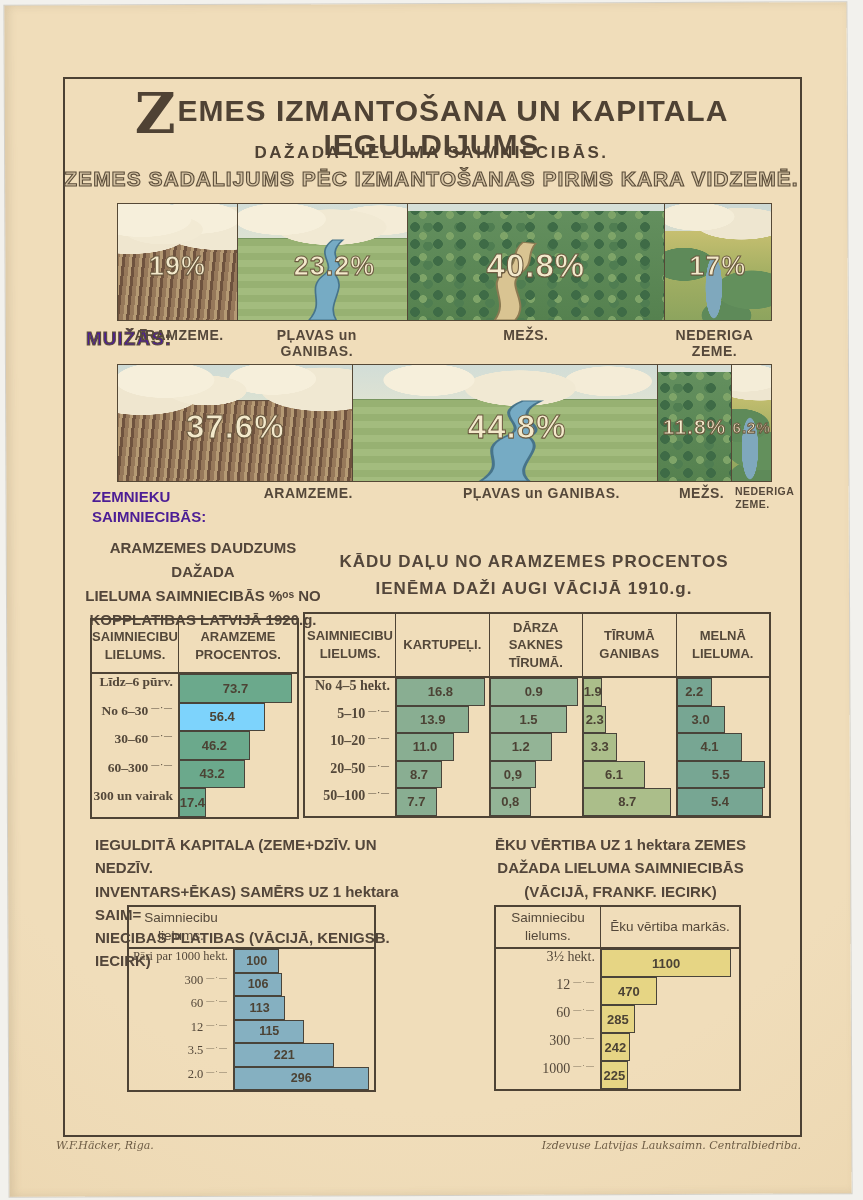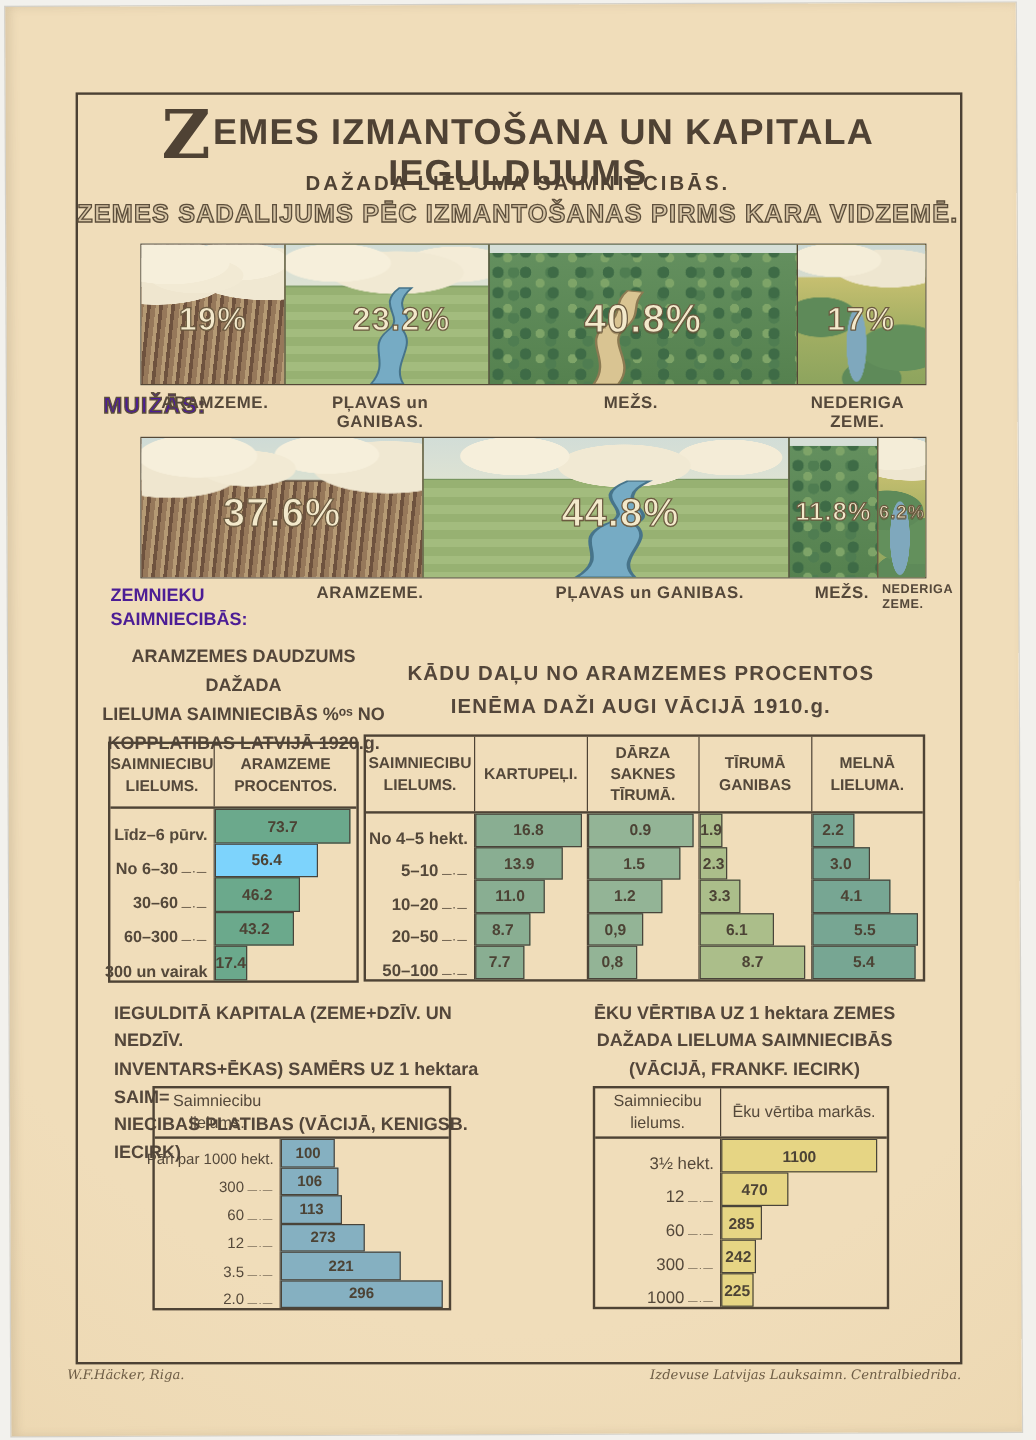--- a/index.html
+++ b/index.html
@@ -76,22 +76,22 @@
   .row-label1{left:92px;top:487px;font-size:15px;line-height:1.3;}
 
   
   .c-title{position:absolute;font-weight:bold;color:#53463a;}
   .ct{position:absolute;border:2px solid #4e4335;}
   .ct-header,.ct-row{display:grid;}
   .ct-header{border-bottom:2px solid #4e4335;}
   .ct-hcell{border-left:1.5px solid #4e4335;display:flex;align-items:center;justify-content:center;
             text-align:center;font-weight:bold;font-size:13px;line-height:1.35;padding:2px 3px;box-sizing:border-box;}
   .ct-hcell.first{border-left:none;}
-  .ct-lcell{display:flex;align-items:flex-end;justify-content:flex-end;gap:3px;
-            padding-right:5px;box-sizing:border-box;font-weight:bold;font-size:14px;white-space:nowrap;}
+  .ct-lcell{display:flex;align-items:flex-start;justify-content:flex-end;gap:3px;
+            padding-right:5px;box-sizing:border-box;font-weight:bold;font-size:14px;white-space:nowrap;font-family:Liberation Serif, serif;}
   .leader{font-size:8px;opacity:.85;letter-spacing:1px;}
   .ct-bcell{border-left:1.5px solid #4e4335;position:relative;}
   .bar{height:100%;box-sizing:border-box;border:1.2px solid #49443a;
        display:flex;align-items:center;justify-content:center;
        font-weight:bold;font-size:13px;color:#4c4335;white-space:nowrap;overflow:visible;}
 
   .ct1{left:90px;top:618px;width:205px;}
   .ct1 .ct-header,.ct1 .ct-row{grid-template-columns:86px 1fr;}
   .ct1 .ct-header{height:52px;}  .ct1 .ct-row{height:28.5px;}
   .ct1 .ct-lcell{font-size:13.5px;}
@@ -369,21 +369,21 @@
         <div class="ct-bcell">
           <div class="bar" style="width:36.69%;background:#85b0c1">113</div>
         </div>
       </div>
       <div class="ct-row">
         <div class="ct-lcell">
           <span>12</span>
           <span class="leader">—·—</span>
         </div>
         <div class="ct-bcell">
-          <div class="bar" style="width:50.32%;background:#85b0c1">273</div>
+          <div class="bar" style="width:50.32%;background:#85b0c1">115</div>
         </div>
       </div>
       <div class="ct-row">
         <div class="ct-lcell">
           <span>3.5</span>
           <span class="leader">—·—</span>
         </div>
         <div class="ct-bcell">
           <div class="bar" style="width:71.75%;background:#85b0c1">221</div>
         </div>

